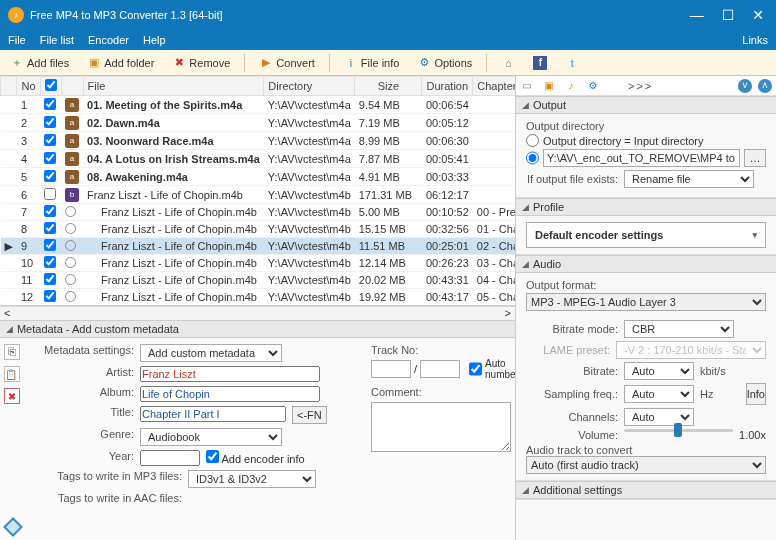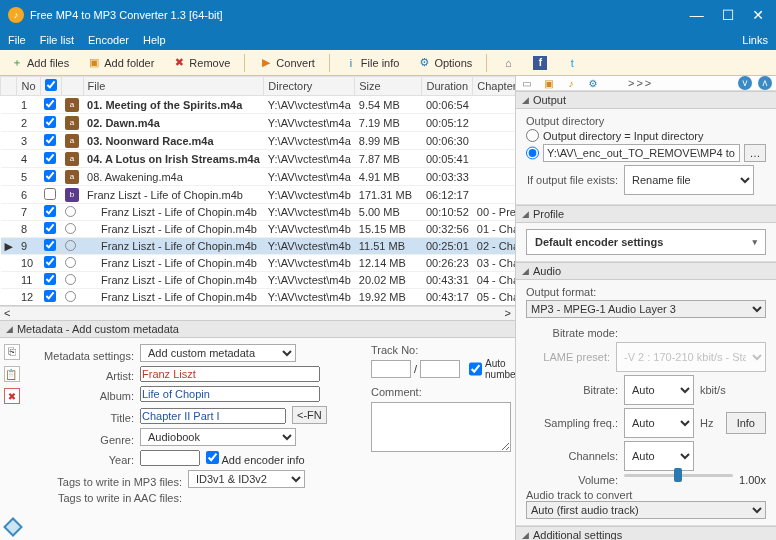--- a/index.html
+++ b/index.html
@@ -31,53 +31,53 @@
 .ficon.m4b{background:#5a3a8a}
 .ficon.clock{background:transparent;border:1px solid #888;border-radius:50%;width:11px;height:11px;position:relative}
 .num{text-align:left;padding-right:10px}
 .scrollhint{height:14px;background:#f4f4f4;border-top:1px solid #ddd;display:flex;justify-content:space-between;padding:0 4px;font-size:10px;color:#666}
 .panelhdr{background:#e8e8e8;border-top:1px solid #ccc;border-bottom:1px solid #ccc;padding:2px 6px;display:flex;align-items:center;gap:4px;font-size:11px;color:#444}
 .panelhdr .chev{font-size:9px;color:#666}
 .meta{flex:1;display:flex;background:#fafafa;overflow:auto}
 .metaicons{width:24px;display:flex;flex-direction:column;gap:6px;padding:6px 4px}
 .metaicons span{width:16px;height:16px;border:1px solid #bbb;display:flex;align-items:center;justify-content:center;font-size:10px;cursor:pointer;background:#fff}
 .metaform{flex:1;padding:6px 8px}
-.frow{display:flex;align-items:flex-end;margin-bottom:4px;gap:6px}
+.frow{display:flex;align-items:flex-start;margin-bottom:4px;gap:6px}
 .frow label{width:102px;text-align:right;color:#555}
 .frow input[type=text],.frow select{border:1px solid #aaa;padding:1px 3px;height:18px;background:#fff}
 .frow input.wA{width:180px}
-.frow select.wA{width:156px}
+.frow select.wA{width:142px}
 .frow input.red{color:#c0392b}
 .frow input.blue{color:#2154a3}
 .metaright{width:150px;padding:6px}
 .metaright .lbl{color:#555;margin-bottom:2px}
 .metaright input{border:1px solid #aaa;width:40px;height:18px;padding:1px 3px}
 .metaright textarea{border:1px solid #aaa;width:140px;height:50px;margin-top:2px}
 .righttabs{height:20px;background:#fdfdfd;border-bottom:1px solid #ddd;display:flex;align-items:center;padding:0 4px;gap:8px}
 .righttabs .tab{width:14px;height:14px;display:flex;align-items:center;justify-content:center;font-size:10px;color:#777;cursor:pointer}
 .righttabs .more{margin-left:20px;letter-spacing:2px;color:#555}
 .righttabs .end{margin-left:auto;display:flex;gap:6px}
 .section{border-bottom:1px solid #ddd}
 .secbody{padding:6px 10px}
 .radio{display:flex;align-items:center;gap:4px;margin:2px 0}
 .outpath{display:flex;gap:4px;margin:2px 0}
 .outpath input{flex:1;border:1px solid #aaa;height:18px;padding:1px 3px;background:#fff}
 .outpath button{width:22px;height:18px;border:1px solid #aaa;background:#f0f0f0;cursor:pointer}
 .kv{display:flex;align-items:center;margin:3px 0;gap:6px}
 .kv label{width:92px;text-align:right;color:#555}
-.kv select,.kv input{border:1px solid #aaa;height:30px;padding:1px 3px;background:#fff}
+.kv select,.kv input{border:1px solid #aaa;height:18px;padding:1px 3px;background:#fff}
 .kv select{width:110px}
 .kv .unit{color:#555}
 .kv.disabled label,.kv.disabled select,.kv.disabled .unit{color:#aaa}
 .profilebox{border:1px solid #aaa;padding:6px 8px;display:flex;align-items:center;font-weight:600;background:#fff;cursor:pointer}
 .profilebox .dd{margin-left:auto;font-size:9px;color:#666}
 .slider{display:flex;align-items:flex-start;gap:6px}
 .slider .track{flex:1;height:3px;background:#ccc;position:relative;border-radius:2px}
 .slider .thumb{width:8px;height:14px;background:#2a7ab0;position:absolute;left:50px;top:-6px;border-radius:2px}
-.infobtn{border:1px solid #aaa;background:#f0f0f0;padding:1px 10px;cursor:pointer;height:22px}
+.infobtn{border:1px solid #aaa;background:#f0f0f0;padding:1px 0;cursor:pointer;height:22px}
 .diamond{position:absolute;left:6px;bottom:6px;width:14px;height:14px;transform:rotate(45deg);border:2px solid #3a8ac4;background:#cfe4f3}
 </style>
 </head>
 <body>
 
 <div class="titlebar">
  <span class="icon">♪</span>
  <span class="title">Free MP4 to MP3 Converter 1.3   [64-bit]</span>
  <div class="winbtns">
   <span>—</span>
@@ -138,21 +138,21 @@
   <div class="table">
    <table>
     <thead>
             <tr>
      <th class="rowmark"></th>
      <th>No</th>
      <th><input type="checkbox" class="cb" checked="" style=""></th>
      <th></th>
      <th style="width:170px">File</th>
      <th>Directory</th>
-     <th style="text-align:left;width:60px">Size</th>
+     <th style="text-align:center;width:60px">Size</th>
      <th>Duration</th>
      <th>Chapter title</th>
     </tr>
           </thead>
     <tbody id="tbody">
             <tr>
               <td class="rowmark"></td>
               <td>1</td>
               <td><input type="checkbox" class="cb" checked="" style=""></td>
               <td><span class="ficon">a</span></td>
@@ -193,21 +193,21 @@
               <td>Y:\AV\vctest\m4a</td>
               <td class="num">7.87 MB</td>
               <td>00:05:41</td>
               <td></td>
             </tr>
             <tr>
               <td class="rowmark"></td>
               <td>5</td>
               <td><input type="checkbox" class="cb" checked="" style=""></td>
               <td><span class="ficon">a</span></td>
-              <td style="font-weight:400;">08. Awakening.m4a</td>
+              <td style="font-weight:700;">08. Awakening.m4a</td>
               <td>Y:\AV\vctest\m4a</td>
               <td class="num">4.91 MB</td>
               <td>00:03:33</td>
               <td></td>
             </tr>
             <tr>
               <td class="rowmark"></td>
               <td>6</td>
               <td><input type="checkbox" class="cb" style=""></td>
               <td><span class="ficon m4b">b</span></td>
@@ -335,21 +335,21 @@
             <label>Genre:</label>
             <select class="wA"><option>Audiobook</option></select>
           </div>
     <div class="frow">
             <label>Year:</label>
             <input style="width: 60px;" value="">
             <label style="width:auto;text-align:left"><input type="checkbox" checked="" style=""> <span>Add encoder info</span></label>
           </div>
     <div class="frow">
             <label style="width:150px">Tags to write in MP3 files:</label>
-            <select style="width:117px"><option>ID3v1 &amp; ID3v2</option></select>
+            <select style="width:128px"><option>ID3v1 &amp; ID3v2</option></select>
           </div>
     <div class="frow">
             <label style="width:150px">Tags to write in AAC files:</label>
           </div>
    </div>
    <div class="metaright">
     <div class="lbl">Track No:</div>
     <div style="display:flex;align-items:center;gap:3px;margin-bottom:6px">
      <input value="" style="">
      <span>/</span>
@@ -415,20 +415,21 @@
   <div class="section">
    <div class="panelhdr">
           <span class="chev">◢</span>
           <span>Audio</span>
         </div>
    <div class="secbody">
     <div style="color:#555">Output format:</div>
     <select style="width:100%;border:1px solid #aaa;height:18px;margin:2px 0 6px"><option>MP3 - MPEG-1 Audio Layer 3</option></select>
     <div class="kv">
             <label>Bitrate mode:</label>
+            <select><option>CBR</option></select>
           </div>
     <div class="kv disabled">
             <label>LAME preset:</label>
             <select style="width:150px" disabled=""><option>-V 2 : 170-210 kbit/s - Standard</option></select>
           </div>
     <div class="kv">
             <label>Bitrate:</label>
             <select style="width:70px"><option>Auto</option></select>
             <span class="unit">kbit/s</span>
           </div>

